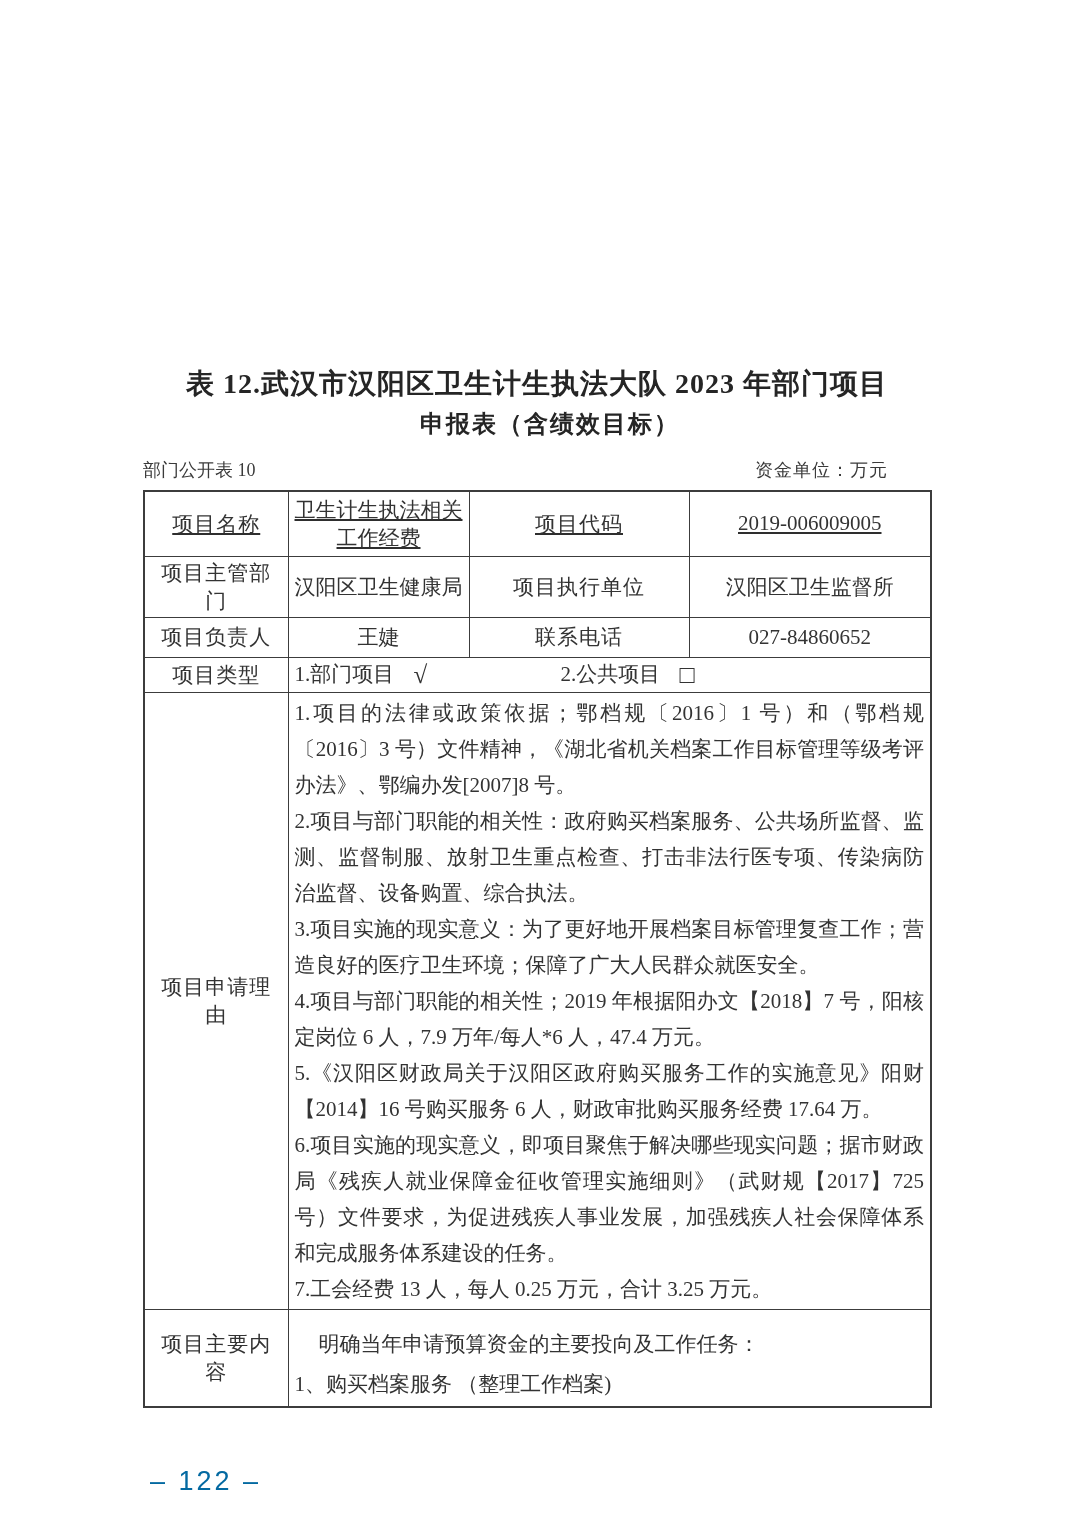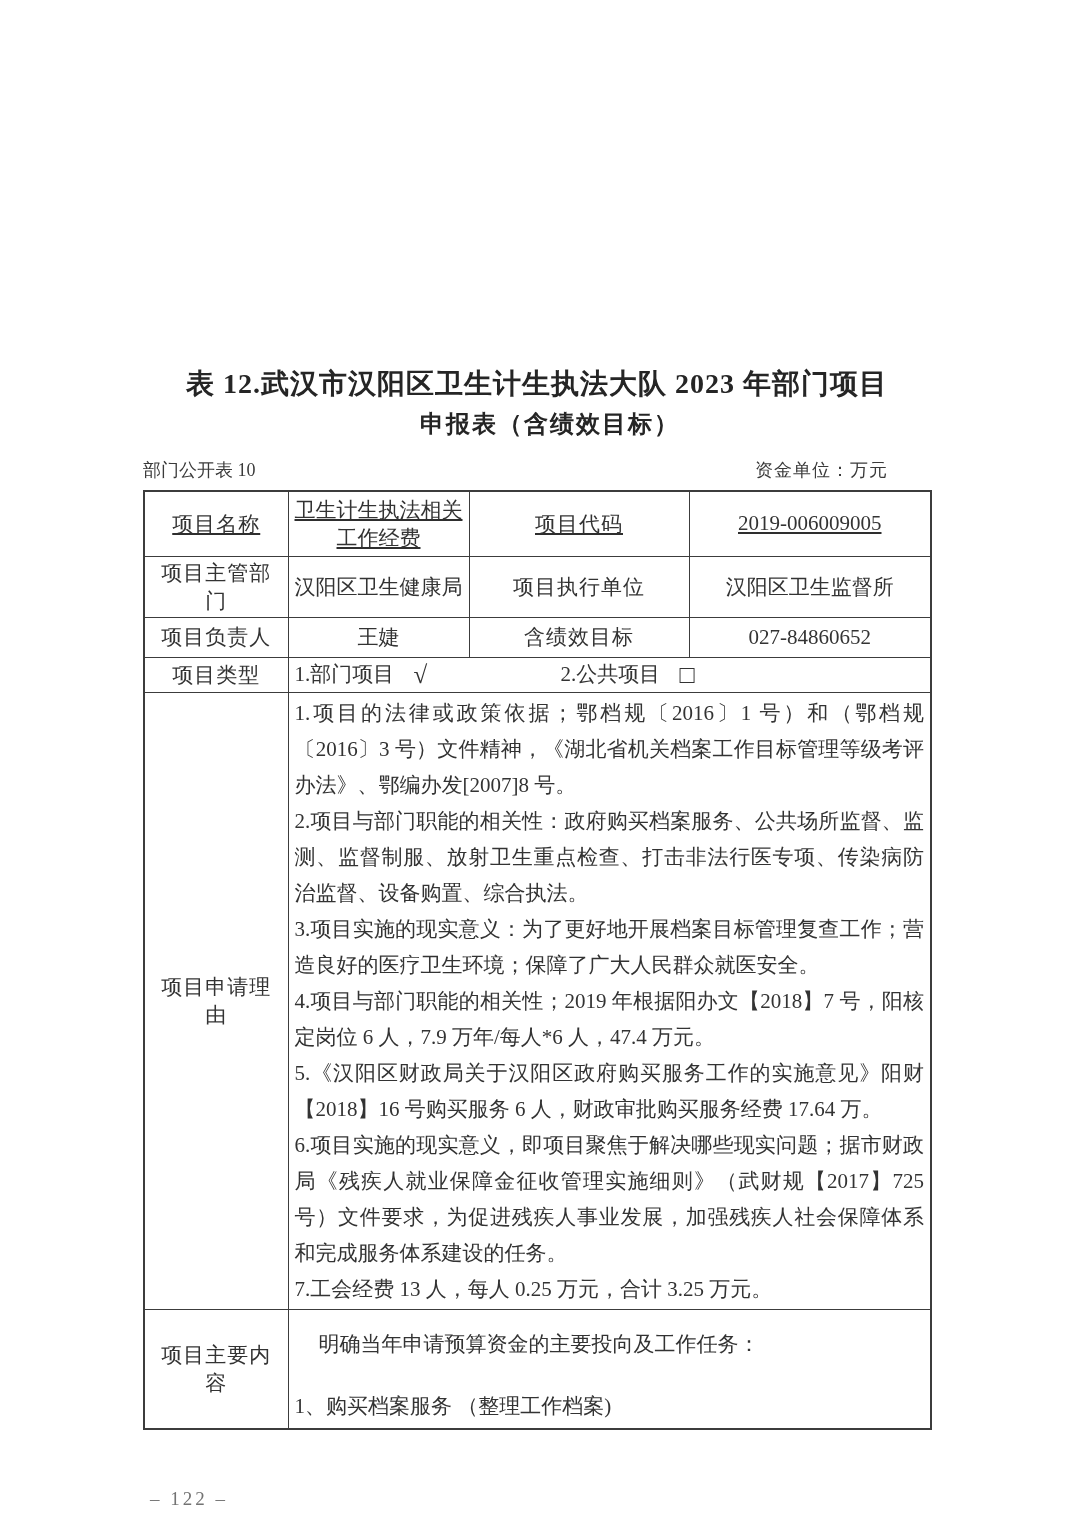--- a/index.html
+++ b/index.html
@@ -107,28 +107,27 @@
     vertical-align: top;
     padding: 4px 6px 4px 2px;
   }
   .main-intro {
     padding-left: 24px;
     line-height: 40px;
     margin-top: 12px;
   }
   .main-item {
     line-height: 40px;
-    margin-top: 22px;
   }
   .page-number {
     margin: 58px 0 0 150px;
-    font-size: 19px;
-    color: #737373;
+    font-size: 27px;
+    color: #0369a1;
     letter-spacing: 3px;
-    font-family: Liberation Serif, serif;
+    font-family: Liberation Sans, sans-serif;
   }
 </style>
 </head>
 <body>
 
 <div class="page">
 
   <h1 class="doc-title">
     <span class="line1">表 12.武汉市汉阳区卫生计生执法大队 2023 年部门项目</span>
     <span class="line2">申报表（含绩效目标）</span>
@@ -158,21 +157,21 @@
     <tr class="r2">
       <td class="label-cell">项目主管部门</td>
       <td class="value-cell">汉阳区卫生健康局</td>
       <td class="label-cell">项目执行单位</td>
       <td class="value-cell">汉阳区卫生监督所</td>
     </tr>
 
     <tr class="r3">
       <td class="label-cell">项目负责人</td>
       <td class="value-cell">王婕</td>
-      <td class="label-cell">含绩效目标</td>
+      <td class="label-cell">联系电话</td>
       <td class="value-cell">027-84860652</td>
     </tr>
 
     <tr class="r4">
       <td class="label-cell">项目类型</td>
       <td class="type-cell" colspan="3">
         <span class="type-option first">
           <span>1.部门项目</span>
           <span class="type-mark">√</span>
         </span>
@@ -183,21 +182,21 @@
       </td>
     </tr>
 
     <tr class="r5">
       <td class="label-cell">项目申请理由</td>
       <td class="reason-cell" colspan="3">
         <p class="reason-para">1.项目的法律或政策依据；鄂档规〔2016〕1 号）和（鄂档规〔2016〕3 号）文件精神，《湖北省机关档案工作目标管理等级考评办法》、鄂编办发[2007]8 号。</p>
         <p class="reason-para">2.项目与部门职能的相关性：政府购买档案服务、公共场所监督、监测、监督制服、放射卫生重点检查、打击非法行医专项、传染病防治监督、设备购置、综合执法。</p>
         <p class="reason-para">3.项目实施的现实意义：为了更好地开展档案目标管理复查工作；营造良好的医疗卫生环境；保障了广大人民群众就医安全。</p>
         <p class="reason-para">4.项目与部门职能的相关性；2019 年根据阳办文【2018】7 号，阳核定岗位 6 人，7.9 万年/每人*6 人，47.4 万元。</p>
-        <p class="reason-para">5.《汉阳区财政局关于汉阳区政府购买服务工作的实施意见》阳财【2018】16 号购买服务 6 人，财政审批购买服务经费 17.64 万。</p>
+        <p class="reason-para">5.《汉阳区财政局关于汉阳区政府购买服务工作的实施意见》阳财【2014】16 号购买服务 6 人，财政审批购买服务经费 17.64 万。</p>
         <p class="reason-para">6.项目实施的现实意义，即项目聚焦于解决哪些现实问题；据市财政局《残疾人就业保障金征收管理实施细则》（武财规【2017】725 号）文件要求，为促进残疾人事业发展，加强残疾人社会保障体系和完成服务体系建设的任务。</p>
         <p class="reason-para">7.工会经费 13 人，每人 0.25 万元，合计 3.25 万元。</p>
       </td>
     </tr>
 
     <tr class="r6">
       <td class="label-cell">项目主要内容</td>
       <td class="main-cell" colspan="3">
         <div class="main-intro">明确当年申请预算资金的主要投向及工作任务：</div>
         <div class="main-item">1、购买档案服务 （整理工作档案)</div>

